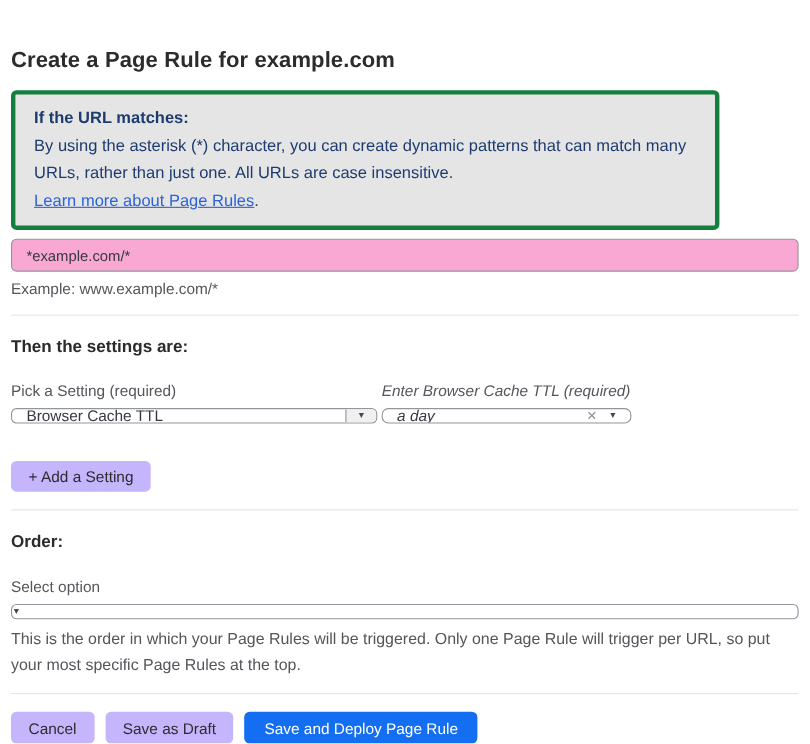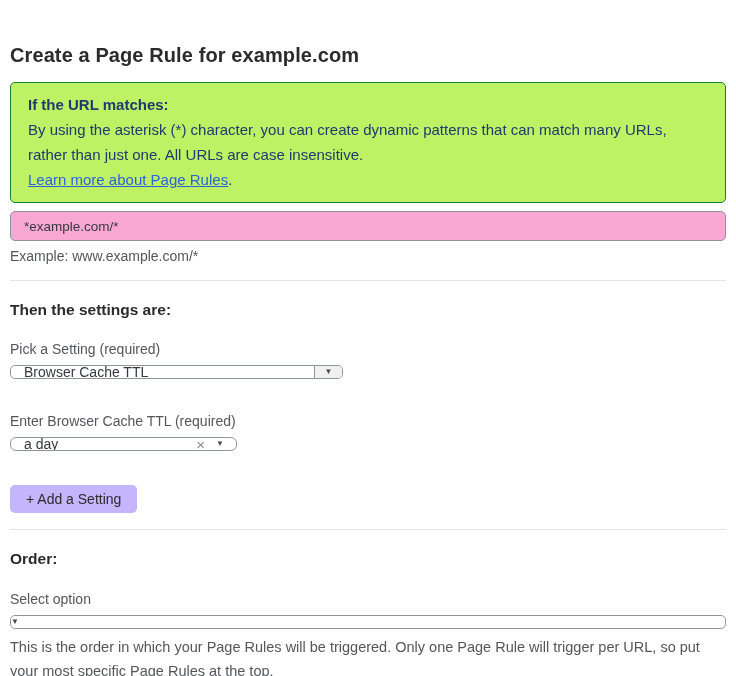--- a/index.html
+++ b/index.html
@@ -16,23 +16,23 @@
   .page-title {
     font-size: 20px;
     font-weight: bold;
     color: #2b2b2b;
     letter-spacing: .1px;
     margin-top: 36px;
   }
 
   .info-box {
     margin-top: 15px;
-    width: 716px;
-    background: #bef264;
-    border: 1px solid #15803d;
+    width: 644px;
+    background: #e5e5e5;
+    border: 4px solid #15803d;
     border-radius: 5px;
     padding: 9px 17px 10px 17px;
     color: #1d3b6f;
     font-size: 15px;
     line-height: 25px;
   }
   .info-box .info-heading { font-weight: bold; }
   .info-link {
     color: #2b63d9;
     text-decoration: underline;
@@ -69,23 +69,23 @@
     height: 0;
   }
 
   .section-heading {
     margin-top: 20px;
     font-size: 15.5px;
     font-weight: bold;
     color: #2b2b2b;
   }
 
-  .settings-row { display: flex; gap: 34px; margin-top: 22px; flex-direction: column; }
+  .settings-row { display: flex; gap: 4px; margin-top: 22px; }
   .settings-col-1 { width: 333px; }
-  .settings-col-2 { width: 227px; }
+  .settings-col-2 { width: 227px; font-style: italic; }
 
   .select-control {
     margin-top: 8px;
     height: 14px;
     border: 1px solid #91959c;
     border-radius: 5px;
     background: #fff;
     display: flex;
     align-items: center;
     cursor: pointer;

